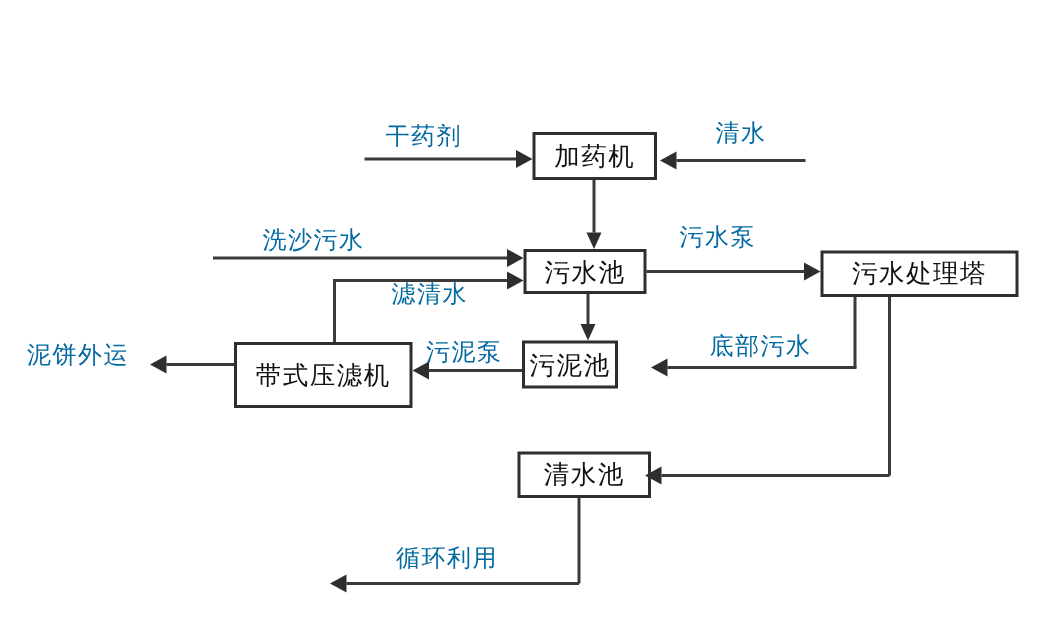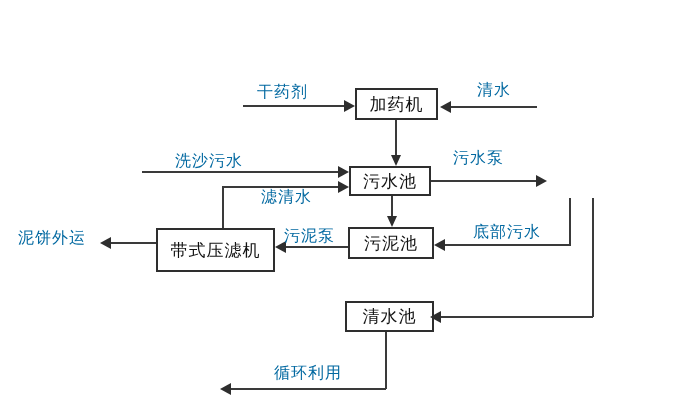--- a/index.html
+++ b/index.html
@@ -25,35 +25,38 @@
   .vl{position:absolute;width:1.5px;background:#3a3a3a;}
   .ar{position:absolute;width:0;height:0;border:6px solid transparent;}
   .ar-r{border-left:11px solid #2e2e2e;border-right:0;}
   .ar-l{border-right:11px solid #2e2e2e;border-left:0;}
   .ar-d{border-top:11px solid #2e2e2e;border-bottom:0;border-left-width:5px;border-right-width:5px;}
 
   
   .n-dosing  {left:355px;top:88px; width:83px; height:32px;}
   .n-sewage  {left:349px;top:166px;width:82px; height:30px;align-items:center;}
   .n-tower   {left:547px;top:167px;width:132px;height:31px;}
-  .n-sludge  {left:348px;top:227px;width:86px; height:32px;}
+  .n-sludge  {left:348px;top:227px;width:64px; height:32px;}
   .n-press   {left:156px;top:228px;width:119px;height:44px;}
   .n-clear   {left:345px;top:301px;width:89px; height:31px;}
 </style>
 </head>
 <body>
 
 <div id="page">
 
 
   <div class="box n-dosing">
     <span>加药机</span>
   </div>
   <div class="box n-sewage">
     <span>污水池</span>
+  </div>
+  <div class="box n-tower">
+    <span>污水处理塔</span>
   </div>
   <div class="box n-sludge">
     <span>污泥池</span>
   </div>
   <div class="box n-press">
     <span>带式压滤机</span>
   </div>
   <div class="box n-clear">
     <span>清水池</span>
   </div>
@@ -98,15 +101,15 @@
   <div class="ar ar-l" style="left:100px;top:237px;"></div>
   <div class="lbl" style="left:18px;top:230px;">泥饼外运</div>
 
   <div class="vl" style="left:592px;top:198px;height:119px;"></div>
   <div class="hl" style="left:441px;top:316px;width:152px;"></div>
   <div class="ar ar-l" style="left:430px;top:311px;"></div>
 
   <div class="vl" style="left:385px;top:332px;height:57px;"></div>
   <div class="hl" style="left:231px;top:388px;width:155px;"></div>
   <div class="ar ar-l" style="left:220px;top:383px;"></div>
-  <div class="lbl" style="left:274px;top:365px;">循环利用</div>
+  <div class="lbl" style="left:264px;top:365px;">循环利用</div>
 
 </div>
 
 </body></html>

